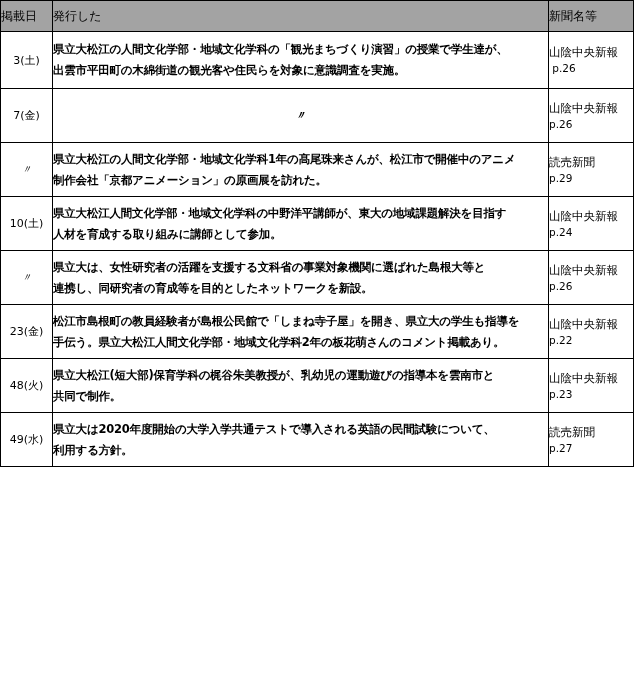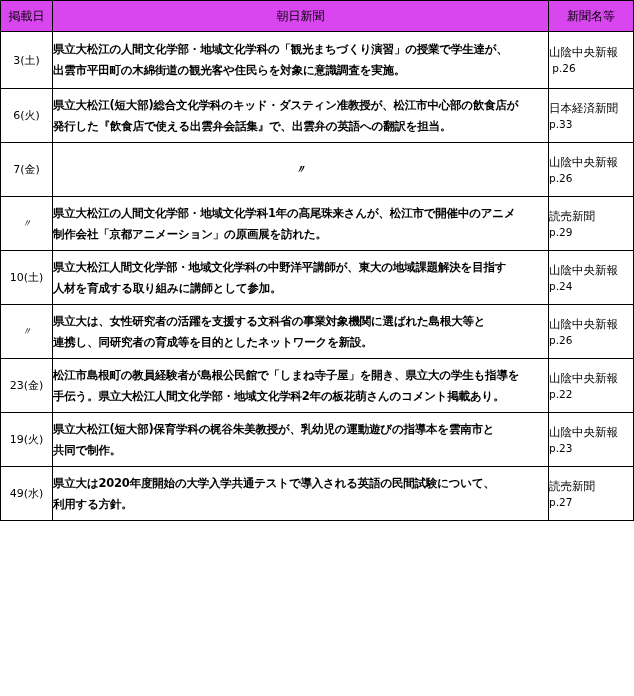--- a/index.html
+++ b/index.html
@@ -10,25 +10,25 @@
       width: 633px;
       font-size: 11.5px;
       color: #000;
     }
     table.news th, table.news td {
       border: 1px solid #000;
       padding: 0;
       vertical-align: middle;
     }
     table.news thead th {
-      background: #d946ef;
+      background: #a3a3a3;
       height: 30px;
       font-weight: normal;
       font-size: 12px;
-      text-align: center;
+      text-align: left;
     }
     table.news tbody tr { height: 54px; }
     table.news tbody tr.first { height: 57px; }
     td.date { text-align: center; font-size: 11px; }
     td.content { padding-left: 3px; line-height: 21px; white-space: pre-line; letter-spacing: -0.2px; font-weight: bold; }
     td.content.ditto { text-align: center; font-style: italic; }
     td.paper { padding-left: 2px; line-height: 16px; white-space: pre; font-size: 11.5px; }
     td.paper .page { display: block; font-size: 10.5px; }
     td.date.ditto { font-style: italic; }
   </style>
@@ -37,36 +37,30 @@
 
 <table class="news">
   <colgroup>
     <col style="width:52px">
     <col style="width:496px">
     <col style="width:85px">
   </colgroup>
   <thead>
     <tr>
       <th>掲載日</th>
-      <th>朝日新聞</th>
+      <th>発行した</th>
       <th>新聞名等</th>
     </tr>
   </thead>
   <tbody>
     <tr class="first">
       <td class="date">3(土)</td>
       <td class="content">県立大松江の人間文化学部・地域文化学科の「観光まちづくり演習」の授業で学生達が、
 出雲市平田町の木綿街道の観光客や住民らを対象に意識調査を実施。</td>
       <td class="paper"><span>山陰中央新報</span><span class="page"> p.26</span></td>
-    </tr>
-    <tr>
-      <td class="date">6(火)</td>
-      <td class="content">県立大松江(短大部)総合文化学科のキッド・ダスティン准教授が、松江市中心部の飲食店が
-発行した『飲食店で使える出雲弁会話集』で、出雲弁の英語への翻訳を担当。</td>
-      <td class="paper"><span>日本経済新聞</span><span class="page">p.33</span></td>
     </tr>
     <tr>
       <td class="date">7(金)</td>
       <td class="content ditto">〃</td>
       <td class="paper"><span>山陰中央新報</span><span class="page">p.26</span></td>
     </tr>
     <tr>
       <td class="date ditto">〃</td>
       <td class="content">県立大松江の人間文化学部・地域文化学科1年の髙尾珠来さんが、松江市で開催中のアニメ
 制作会社「京都アニメーション」の原画展を訪れた。</td>
@@ -84,21 +78,21 @@
 連携し、同研究者の育成等を目的としたネットワークを新設。</td>
       <td class="paper"><span>山陰中央新報</span><span class="page">p.26</span></td>
     </tr>
     <tr>
       <td class="date">23(金)</td>
       <td class="content">松江市島根町の教員経験者が島根公民館で「しまね寺子屋」を開き、県立大の学生も指導を
 手伝う。県立大松江人間文化学部・地域文化学科2年の板花萌さんのコメント掲載あり。</td>
       <td class="paper"><span>山陰中央新報</span><span class="page">p.22</span></td>
     </tr>
     <tr>
-      <td class="date">19(火)</td>
+      <td class="date">48(火)</td>
       <td class="content">県立大松江(短大部)保育学科の梶谷朱美教授が、乳幼児の運動遊びの指導本を雲南市と
 共同で制作。</td>
       <td class="paper"><span>山陰中央新報</span><span class="page">p.23</span></td>
     </tr>
     <tr>
       <td class="date">49(水)</td>
       <td class="content">県立大は2020年度開始の大学入学共通テストで導入される英語の民間試験について、
 利用する方針。</td>
       <td class="paper"><span>読売新聞</span><span class="page">p.27</span></td>
     </tr>

